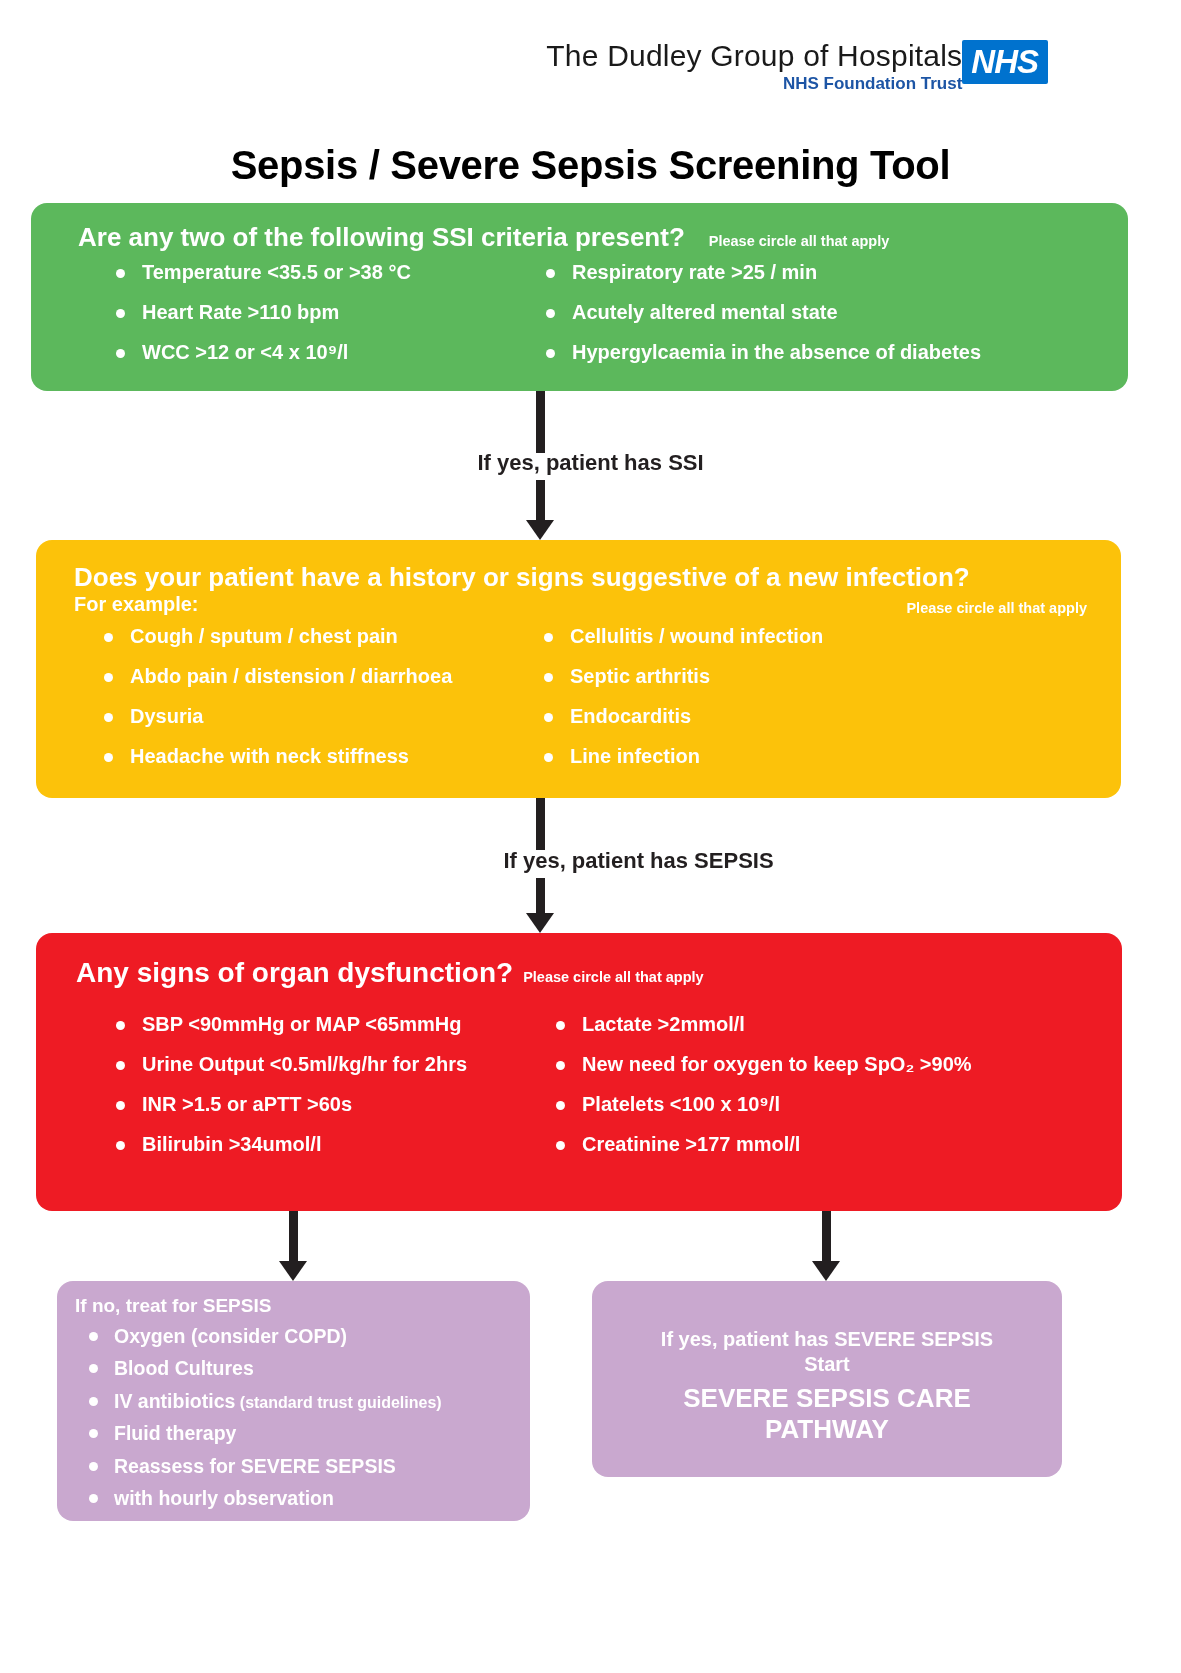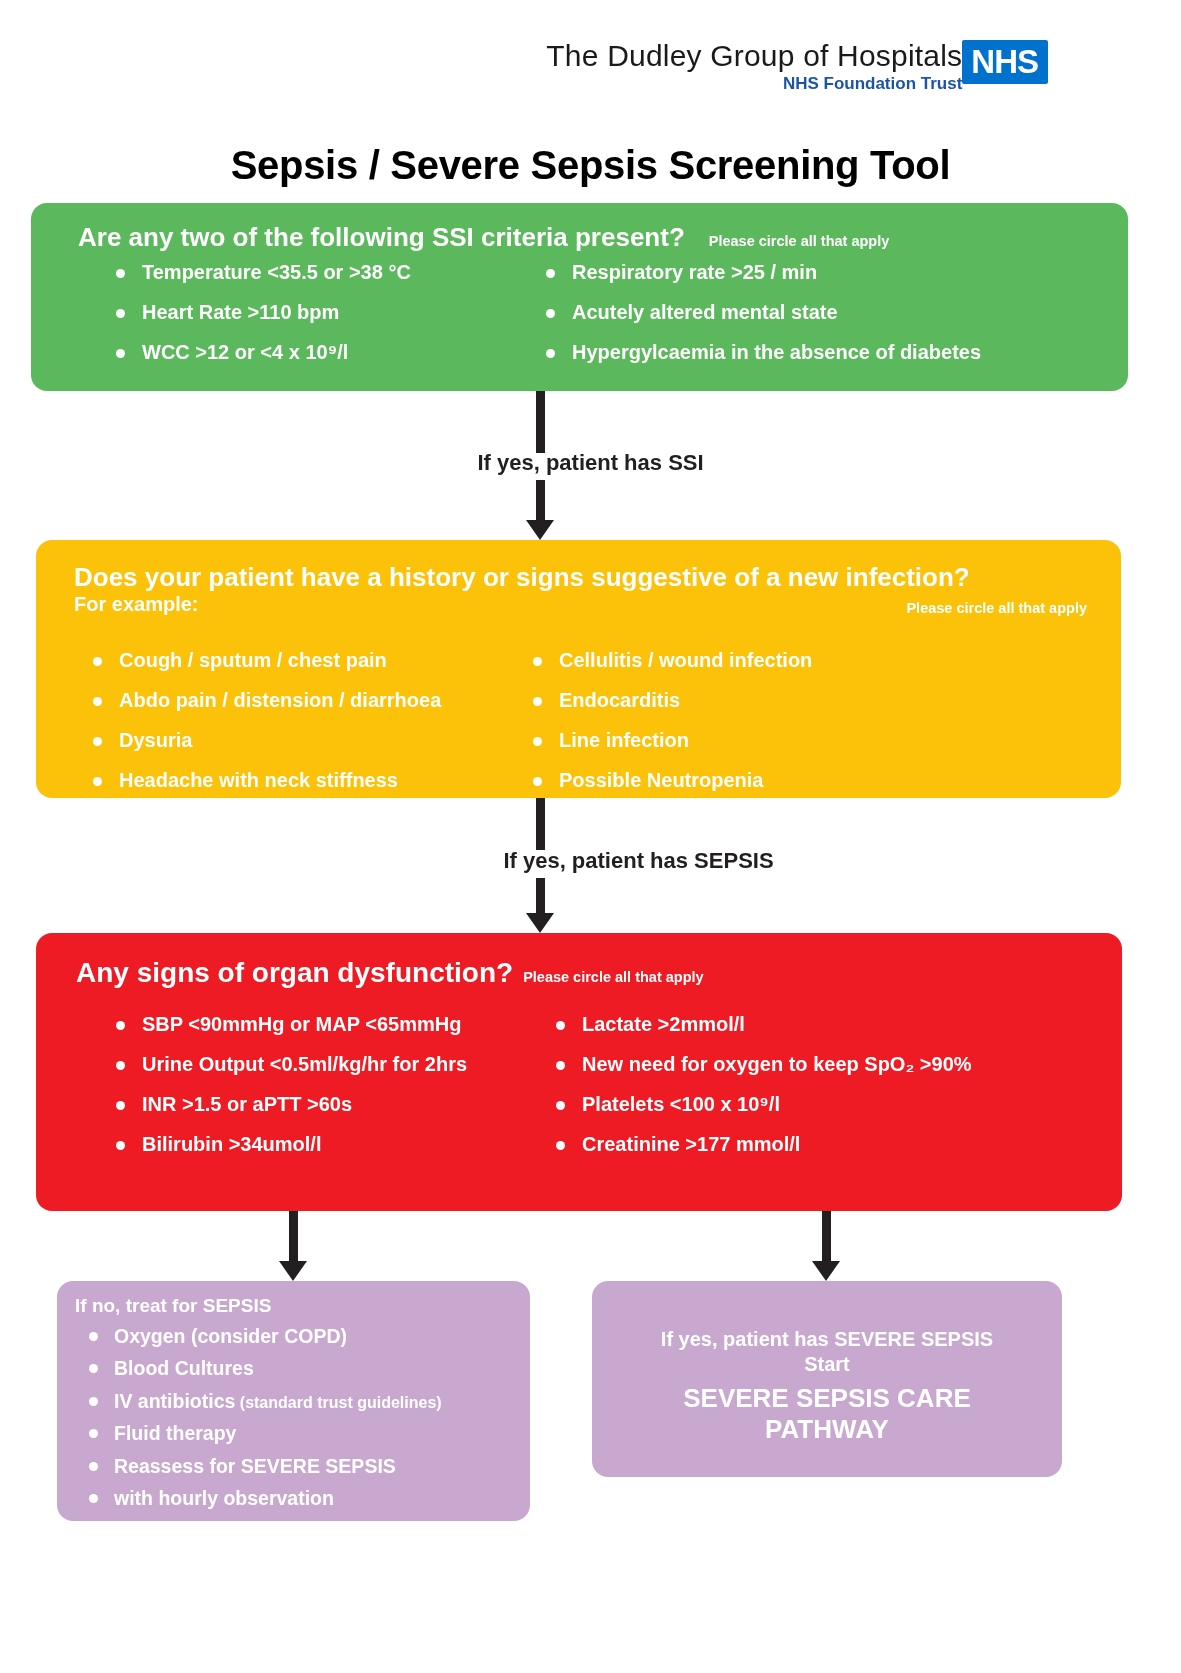--- a/index.html
+++ b/index.html
@@ -38,20 +38,21 @@
     font-size: 17px;
     font-weight: bold;
     color: #1d55a5;
     margin-top: 3px;
     white-space: nowrap;
   }
   .nhs-logo {
     background: #0072ce;
     color: #ffffff;
     font-weight: bold;
+    font-style: italic;
     font-size: 33px;
     line-height: 44px;
     padding: 0 10px 0 9px;
     letter-spacing: -1px;
     border-radius: 2px;
     height: 44px;
     display: flex;
     align-items: center;
   }
 
@@ -151,24 +152,23 @@
     top: 22px;
     width: 1010px;
   }
   .amber-note {
     position: absolute;
     right: 34px;
     top: 60px;
   }
   .amber-cols {
     position: absolute;
-    left: 57px;
+    left: 68px;
     top: 85px;
     width: 1000px;
-    margin-top: 24px;
   }
   .amber-col-a { width: 440px; }
   .amber-col-a li { margin-bottom: 26px; padding-left: 22px; }
   .amber-col-b { width: 500px; }
   .amber-col-b li { margin-bottom: 12px; padding-left: 22px; }
 
   
   .red-head {
     position: absolute;
     left: 40px;
@@ -318,23 +318,23 @@
   <div class="q-note amber-note">Please circle all that apply</div>
   <div class="amber-cols cols">
     <ul class="crit amber-col-a">
       <li><span>Cough / sputum / chest pain</span></li>
       <li><span>Abdo pain / distension / diarrhoea</span></li>
       <li><span>Dysuria</span></li>
       <li><span>Headache with neck stiffness</span></li>
     </ul>
     <ul class="crit amber-col-b">
       <li><span>Cellulitis / wound infection</span></li>
+      <li><span>Septic arthritis</span></li>
       <li><span>Endocarditis</span></li>
       <li><span>Line infection</span></li>
-      <li><span>Possible Neutropenia</span></li>
     </ul>
   </div>
 </div>
 
 <div class="arrow" style="left:536px; top:798px; height:52px;">
   <div class="stem" style="height:52px;"></div>
 </div>
 <div class="flow-label" style="top:848px;padding-left:48px;">If yes, patient has SEPSIS</div>
 <div class="arrow" style="left:536px; top:878px; height:55px;">
   <div class="stem" style="height:35px;"></div>

